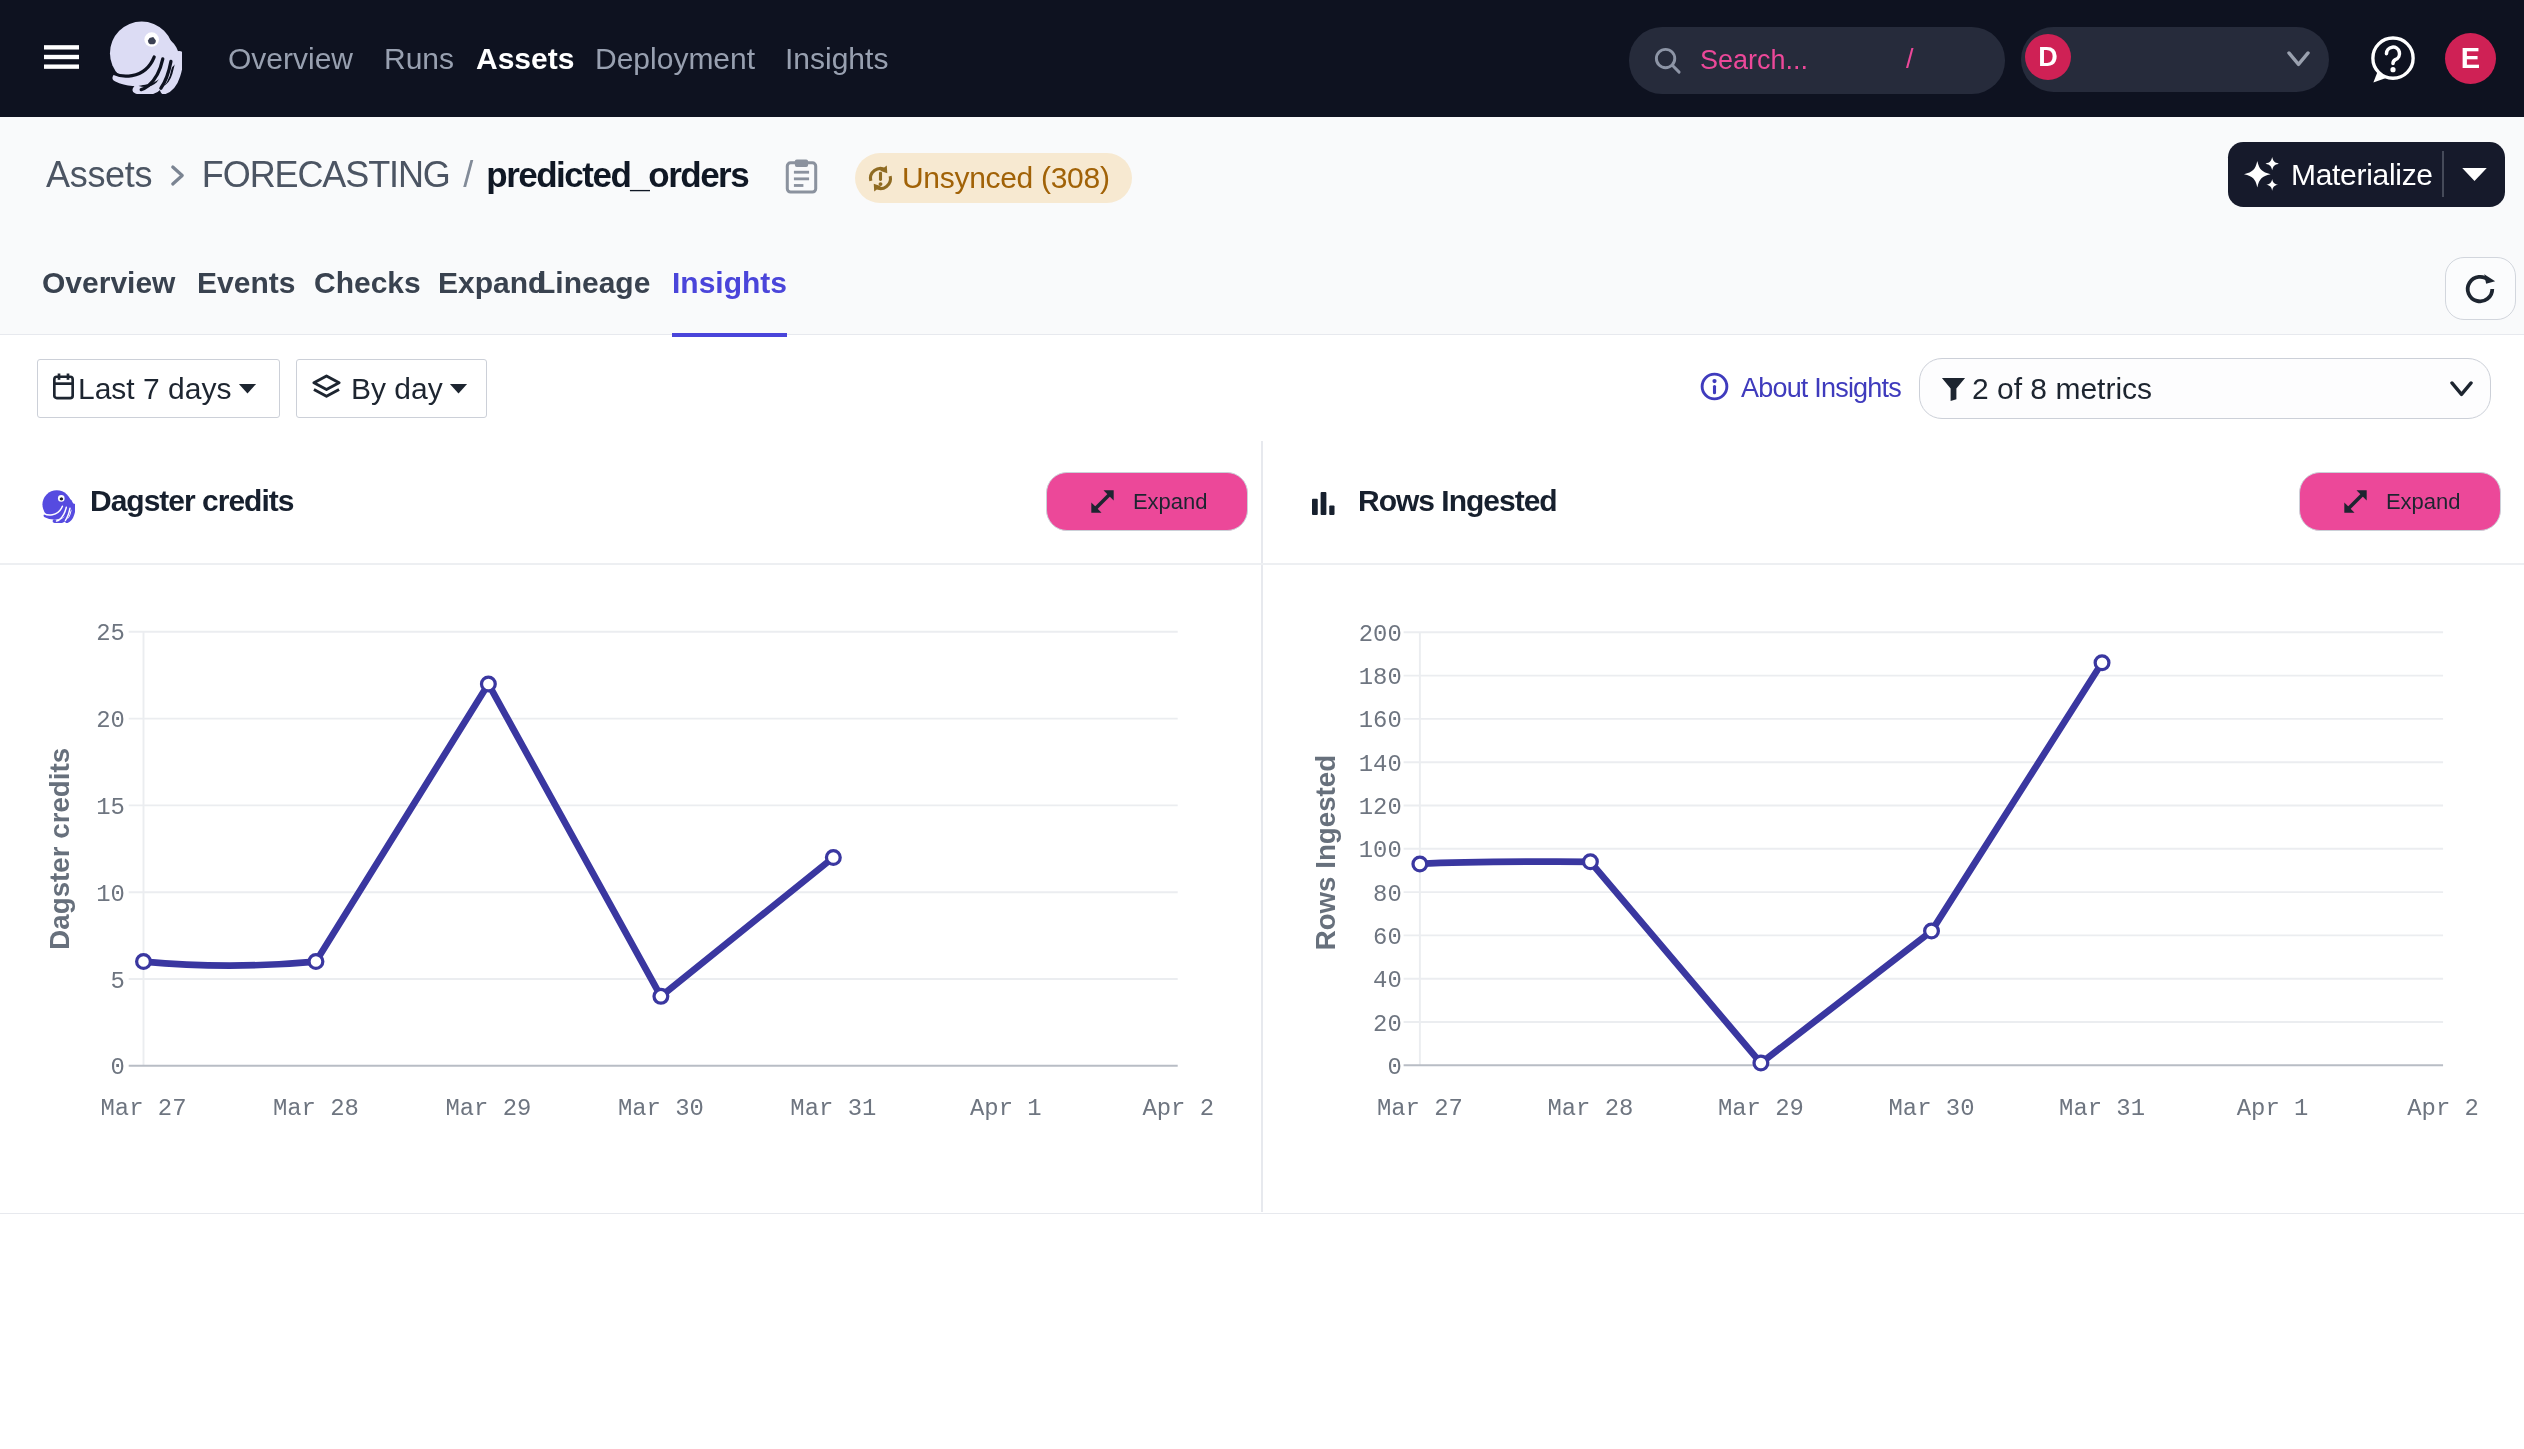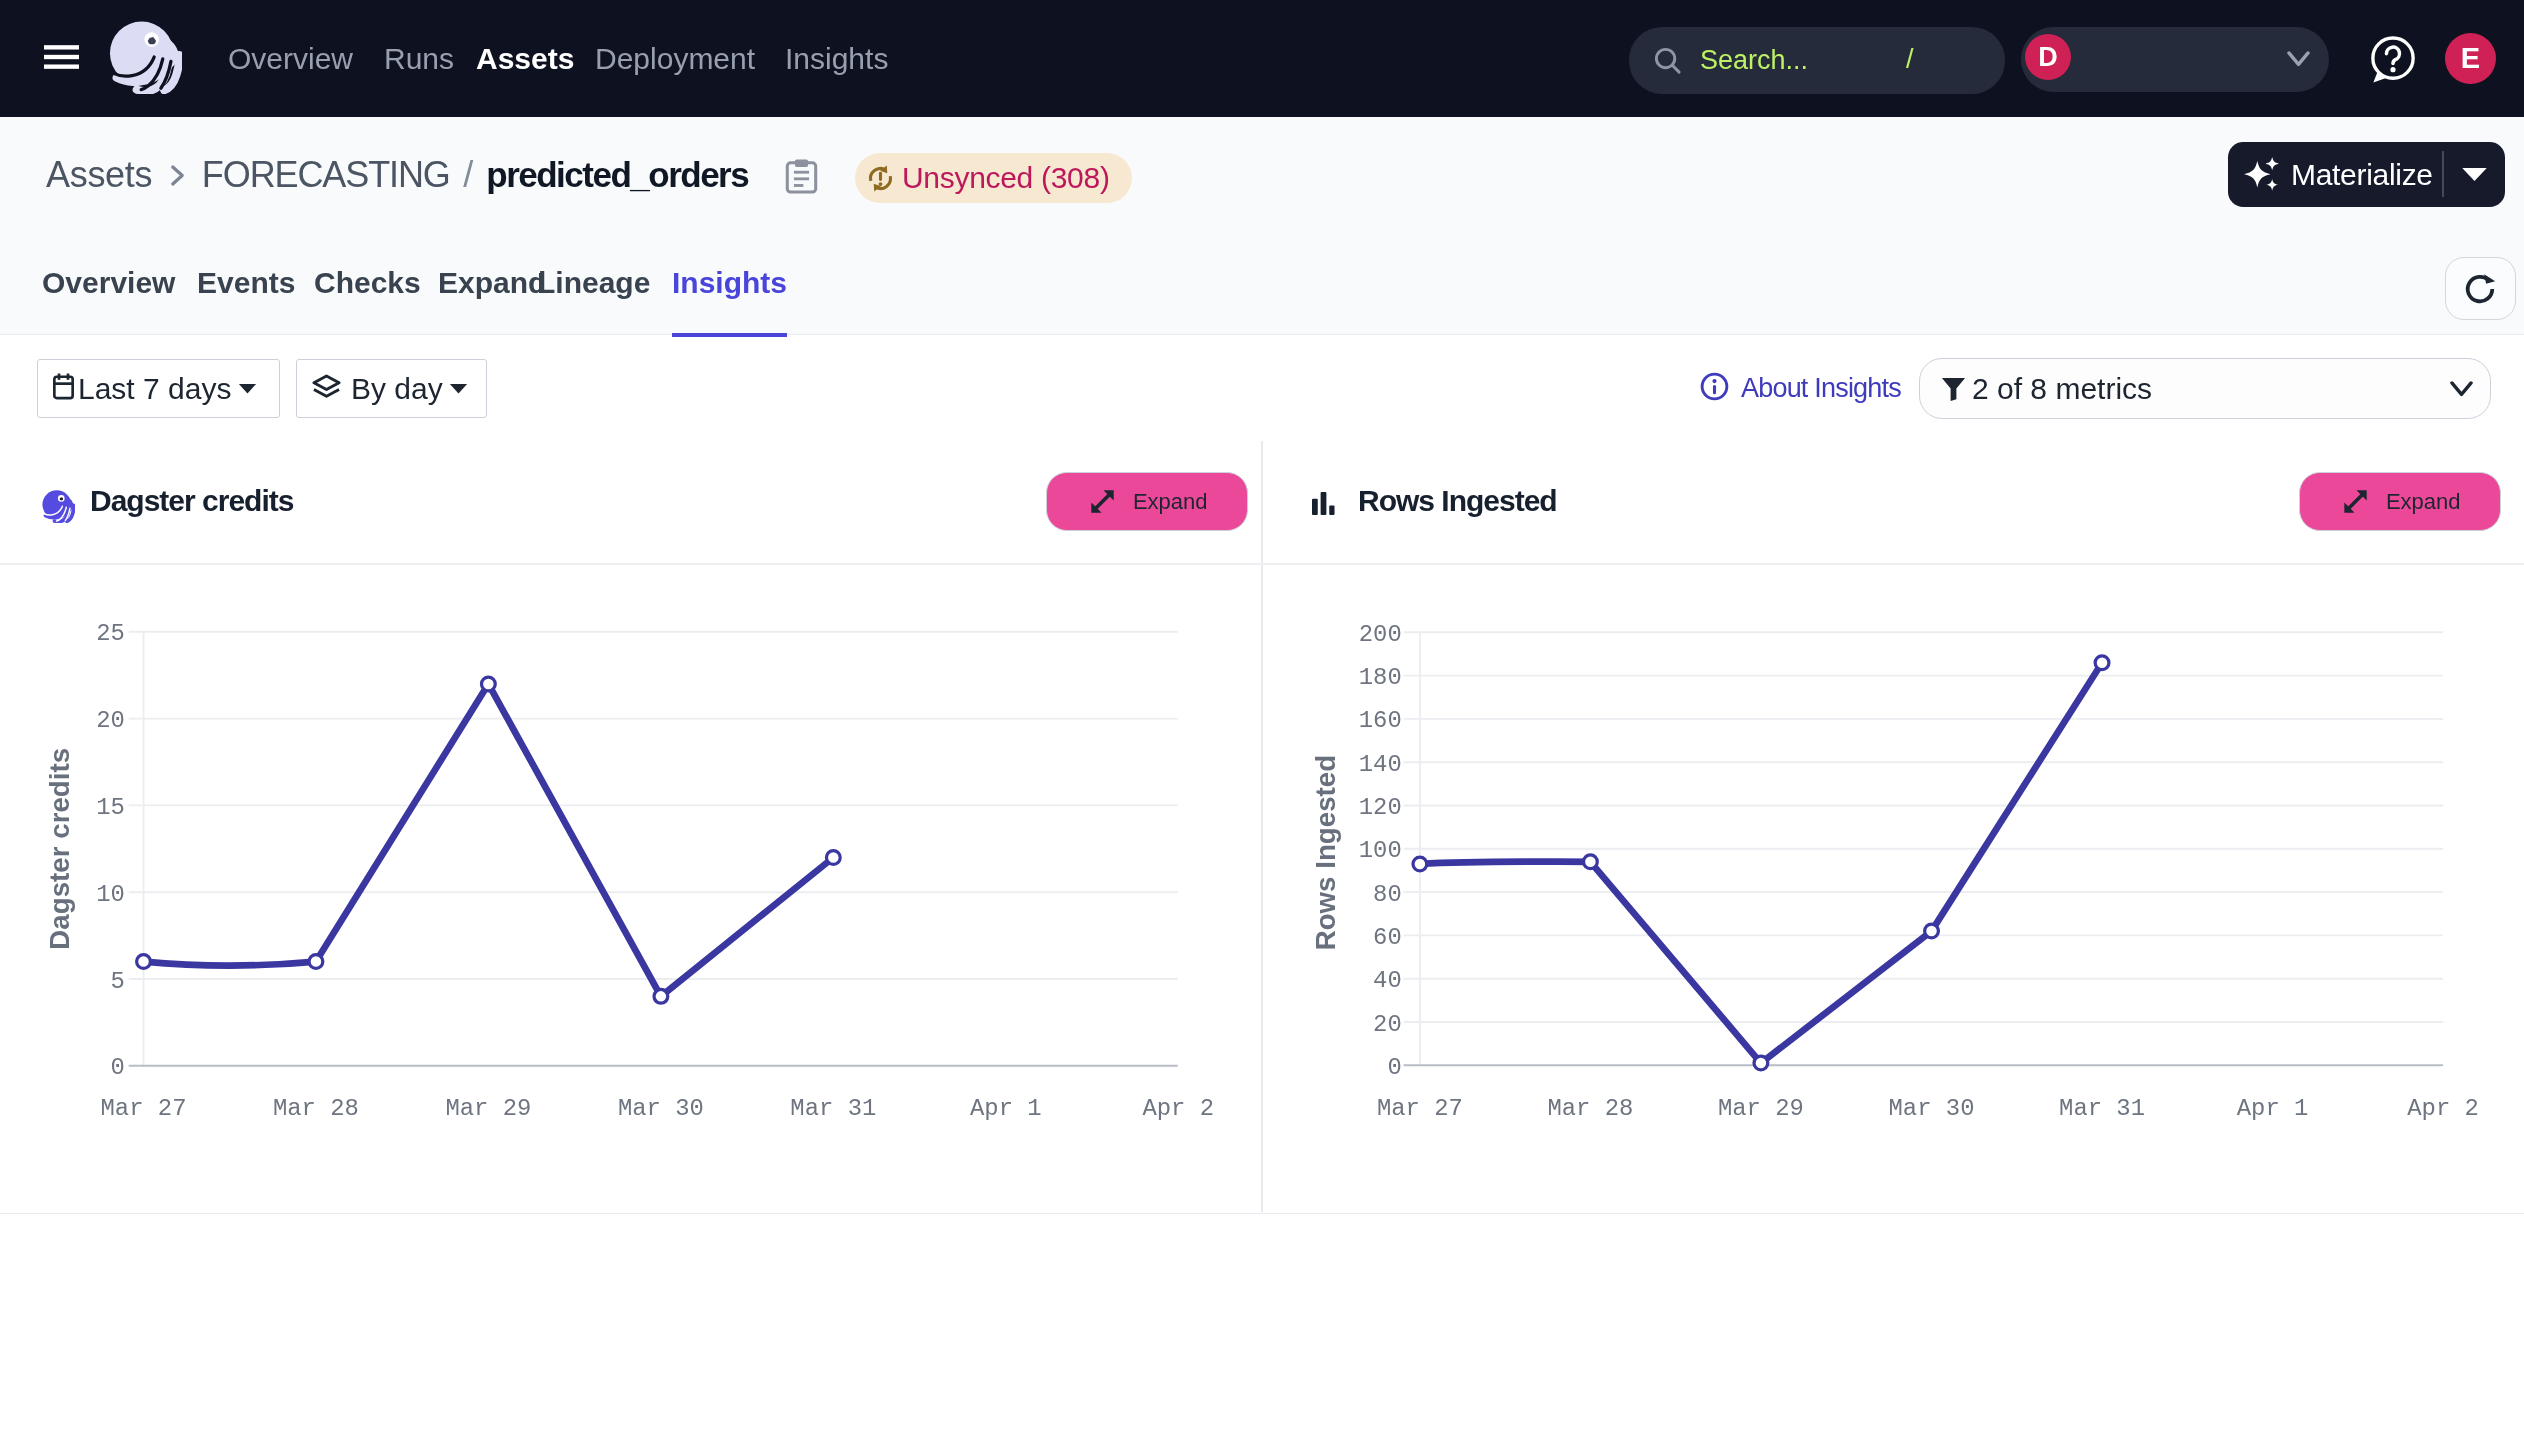--- a/index.html
+++ b/index.html
@@ -4,29 +4,29 @@
 <style>
 * { margin:0; padding:0; box-sizing:border-box; }
 html,body { width:2525px; height:1450px; background:#ffffff; font-family:"Liberation Sans", sans-serif; }
 #root { position:relative; width:2525px; height:1450px; overflow:hidden; }
 .abs { position:absolute; }
 
 
 .nav { position:absolute; left:0; top:0; width:2525px; height:117px; background:#0e1220; }
 .nav-item { position:absolute; top:0; height:117px; line-height:117px; font-size:30px; font-weight:500; color:#98a0b0; }
 .nav-item.active { color:#ffffff; font-weight:700; }
-.searchpill { position:absolute; left:1629px; top:27px; width:376px; height:67px; background:#262b3b; border-radius:33px; color:#bef264; }
+.searchpill { position:absolute; left:1629px; top:27px; width:376px; height:67px; background:#262b3b; border-radius:33px; color:#ec4899; }
 .workpill { position:absolute; left:2021px; top:27px; width:308px; height:65px; background:#262b3b; border-radius:33px; }
 .dbadge { position:absolute; left:2025px; top:34px; width:46px; height:46px; border-radius:50%; background:#cf2155; color:#fff; font-size:27px; font-weight:700; text-align:center; line-height:46px; }
 .eavatar { position:absolute; left:2445px; top:33px; width:51px; height:51px; border-radius:50%; background:#cf2155; color:#fff; font-size:29px; font-weight:700; text-align:center; line-height:51px; }
 
 
 .subheader { position:absolute; left:0; top:117px; width:2525px; height:217px; background:#f9fafb; }
 .crumb { position:absolute; top:154px; left:46px; font-size:36px; color:#4c5563; white-space:nowrap; letter-spacing:-0.3px; }
-.badge { position:absolute; left:855px; top:153px; width:277px; height:50px; border-radius:25px; background:#f7e9d1; color:#be185d; font-size:30px; line-height:50px; padding-left:47px; letter-spacing:-0.3px; }
+.badge { position:absolute; left:855px; top:153px; width:277px; height:50px; border-radius:25px; background:#f7e9d1; color:#a16207; font-size:30px; line-height:50px; padding-left:47px; letter-spacing:-0.3px; }
 .mater { position:absolute; left:2228px; top:142px; width:277px; height:65px; background:#161a2b; border-radius:15.3px; color:#fff; }
 
 
 .tabs { position:absolute; left:0px; top:235px; width:2525px; height:100px; background:#f9fafb; border-bottom:1.9px solid #e7e9ee; }
 .tab { position:absolute; top:235px; height:102px; line-height:96px; font-size:30px; font-weight:600; color:#39424f; }
 .tab.active { color:#4a45da; border-bottom:4.8px solid #4a45da; }
 .refreshbtn { position:absolute; left:2445px; top:257px; width:71px; height:63px; border:1.9px solid #d2d6dd; border-radius:19px; background:#fbfcfd; }
 
 
 .filters { position:absolute; left:0; top:338px; width:2525px; height:104px; background:#ffffff; border-bottom:1.9px solid #e7e9ee; }

